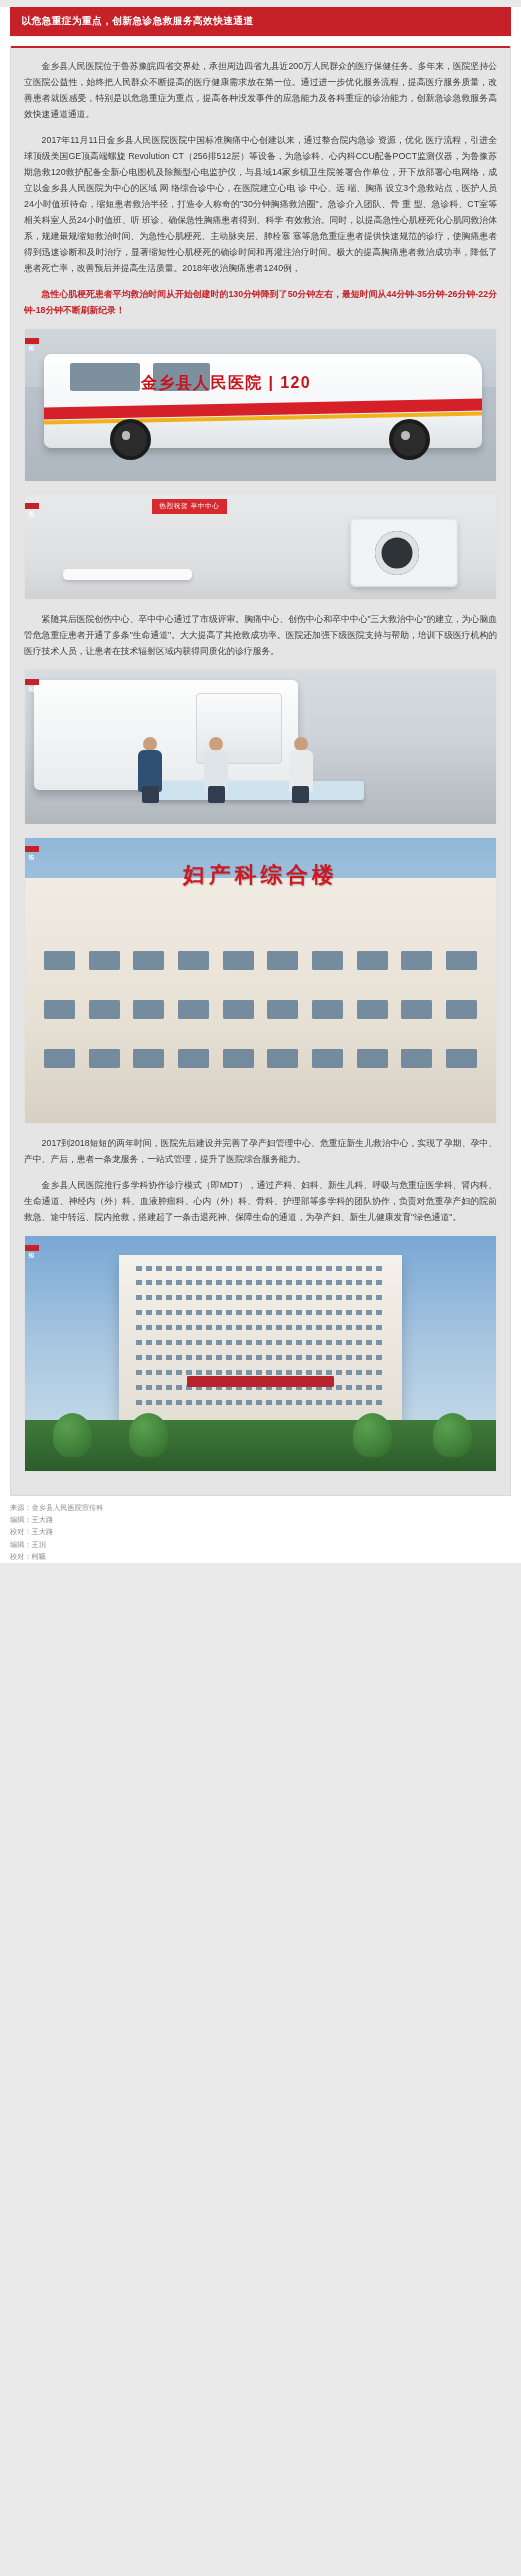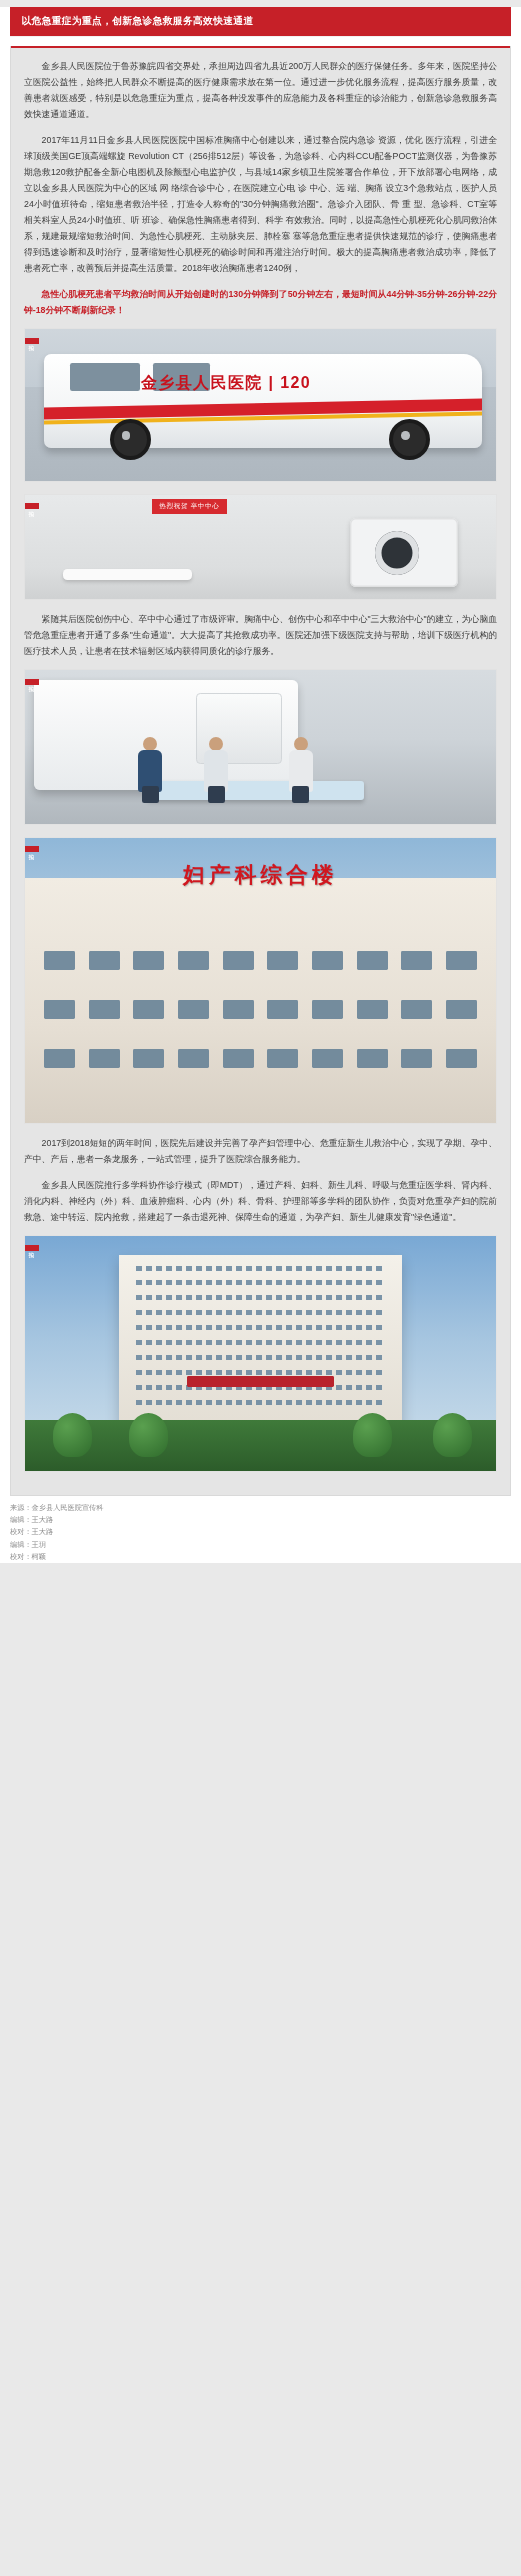--- a/index.html
+++ b/index.html
@@ -465,21 +465,21 @@
                 <span></span>
                 <span></span>
                 <span></span>
             </div>
           </div>
           <div class="bldg-sign">妇产科综合楼</div>
         </div>
       </div>
 
       <p class="para">2017到2018短短的两年时间，医院先后建设并完善了孕产妇管理中心、危重症新生儿救治中心，实现了孕期、孕中、产中、产后，患者一条龙服务，一站式管理，提升了医院综合服务能力。</p>
-      <p class="para">金乡县人民医院推行多学科协作诊疗模式（即MDT），通过产科、妇科、新生儿科、呼吸与危重症医学科、肾内科、消化内科、神经内（外）科、血液肿瘤科、心内（外）科、骨科、护理部等多学科的团队协作，负责对危重孕产妇的院前救急、途中转运、院内抢救，搭建起了一条击退死神、保障生命的通道，为孕产妇、新生儿健康发育"绿色通道"。</p>
+      <p class="para">金乡县人民医院推行多学科协作诊疗模式（即MDT），通过产科、妇科、新生儿科、呼吸与危重症医学科、肾内科、生命通道、神经内（外）科、血液肿瘤科、心内（外）科、骨科、护理部等多学科的团队协作，负责对危重孕产妇的院前救急、途中转运、院内抢救，搭建起了一条击退死神、保障生命的通道，为孕产妇、新生儿健康发育"绿色通道"。</p>
 
       <div class="figure">
         <div class="photo photo-bldg2">
           <div class="tag">实拍</div>
           <div class="tower">
             <div class="tower-rows">
               <div class="r"></div>
               <div class="r"></div>
               <div class="r"></div>
               <div class="r"></div>

